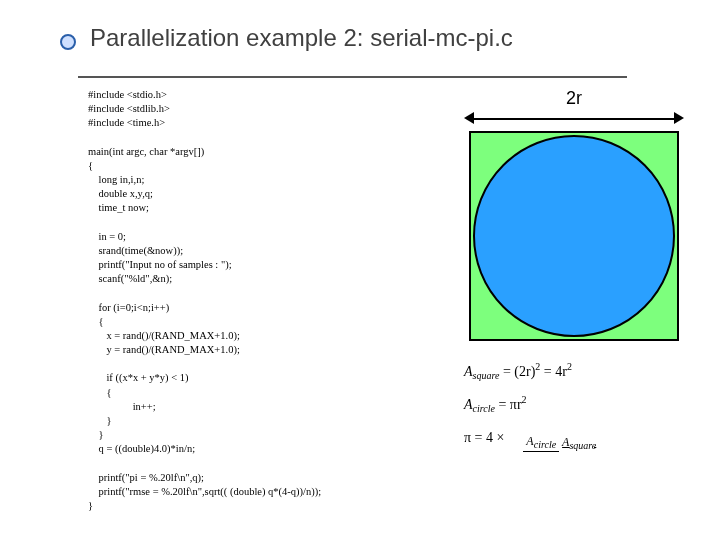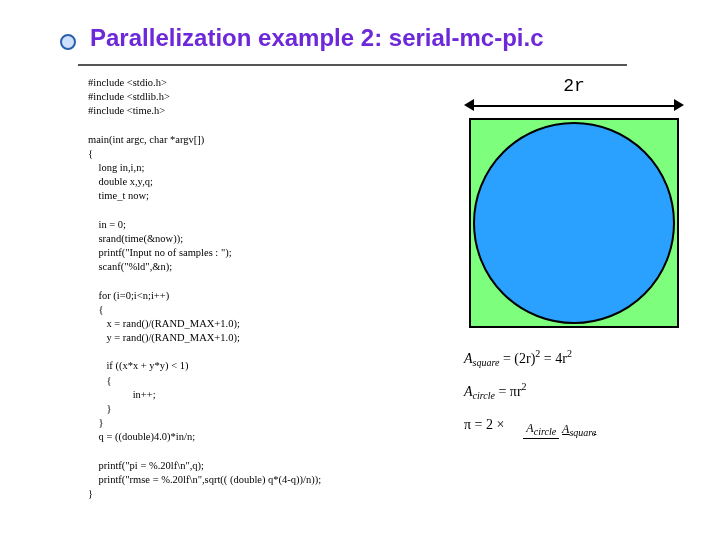--- a/index.html
+++ b/index.html
@@ -31,23 +31,23 @@
     border: 2px solid #2a5faa;
     background: #cfe0ff;
     border-radius: 50%;
     flex: 0 0 auto;
     margin-right: 4px;
     position: relative;
     top: 4px;
   }
   h1 {
     font-size: 24px;
-    font-weight: bold;
-    margin: 0 0 12px 0;
-    color: #6d28d9;
+    font-weight: normal;
+    margin: 0 0 24px 0;
+    color: #404040;
   }
   .rule {
     height: 2px;
     background: #555;
     width: 88%;
     margin: 0 0 10px 18px;
   }
   .content {
     display: flex;
     gap: 20px;
@@ -62,21 +62,21 @@
     flex: 1 1 auto;
     color: #000;
   }
   .right {
     width: 220px;
     flex: 0 0 auto;
     padding-top: 0;
   }
   .r-label {
     text-align: center;
-    font-family: Liberation Mono, monospace;
+    font-family: Liberation Sans, sans-serif;
     font-size: 18px;
     margin-bottom: 2px;
   }
   .r-arrow-row {
     position: relative;
     height: 16px;
     margin-bottom: 4px;
   }
   .r-arrow-line {
     position: absolute;
@@ -220,21 +220,21 @@
         </div>
 
         <div class="row">
           <span>
             <span class="ital">A</span><span class="sub">circle</span>
             <span>= πr</span><span class="sup">2</span>
           </span>
         </div>
 
         <div class="row">
-          <span>π = 2 ×</span>
+          <span>π = 4 ×</span>
           <span class="frac">
             <span class="num">
               <span class="ital">A</span><span class="sub">circle</span>
             </span>
             <span class="den">
               <span class="ital">A</span><span class="sub">square</span>
             </span>
           </span>
         </div>
 

